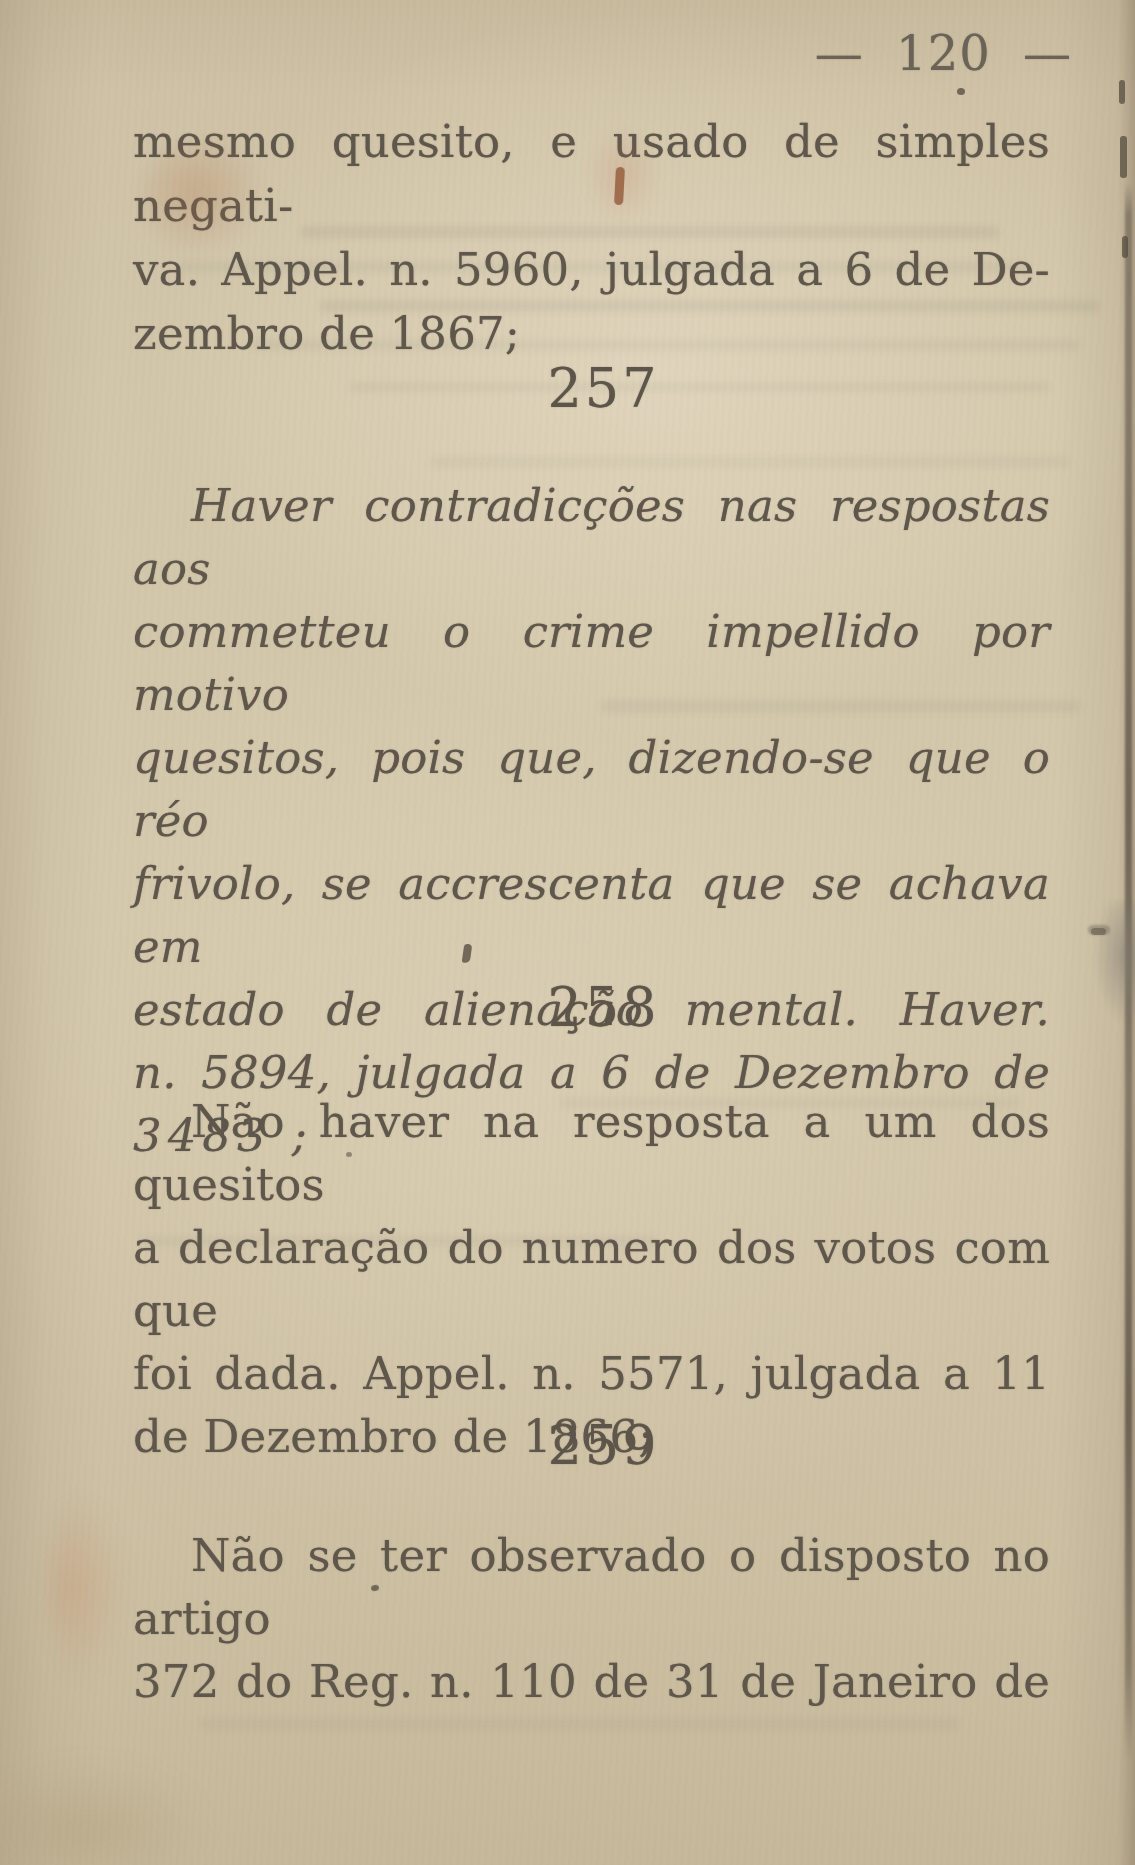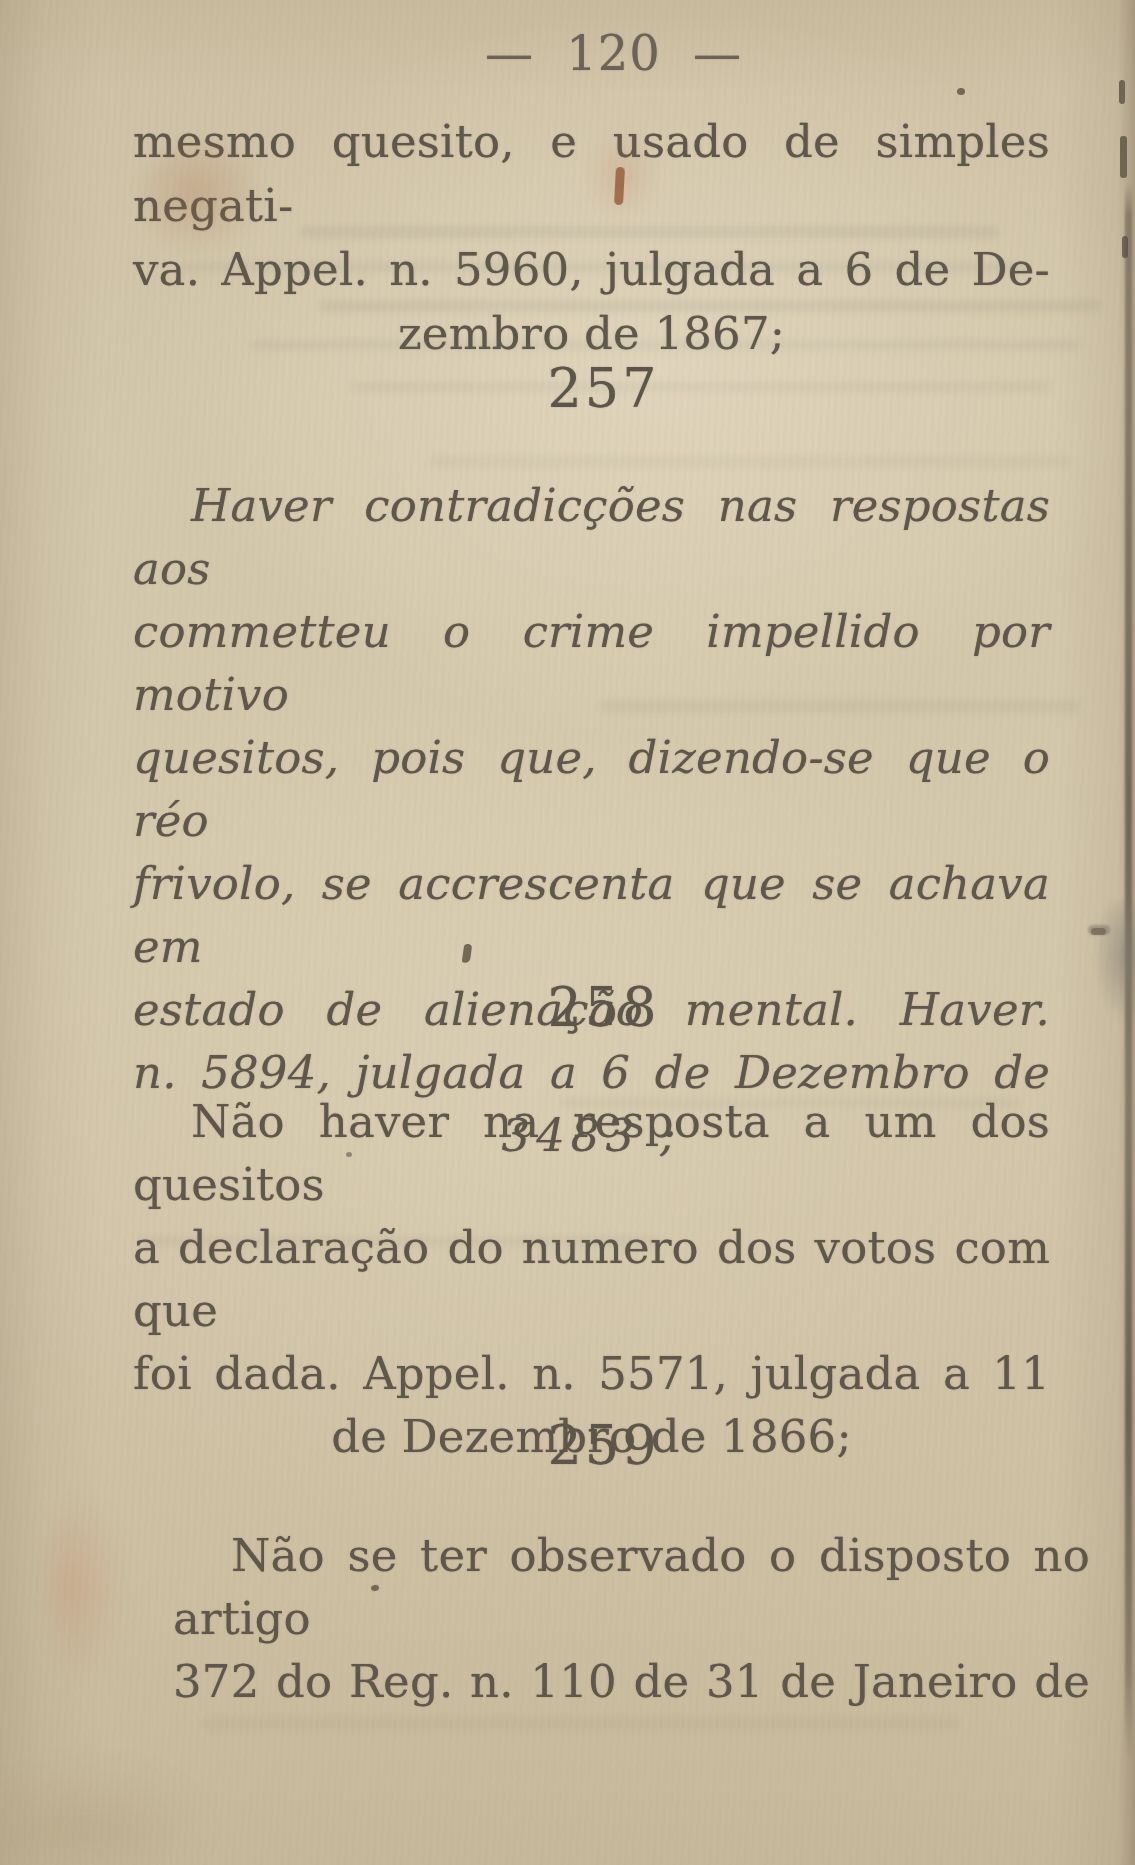--- a/index.html
+++ b/index.html
@@ -10,31 +10,31 @@
     background:
       repeating-linear-gradient(93deg, rgba(120,110,90,0.025) 0 3px, rgba(0,0,0,0) 3px 7px),
       radial-gradient(ellipse 720px 520px at 58% 20%, rgba(238,228,206,0.50), rgba(238,228,206,0) 70%),
       radial-gradient(ellipse 820px 640px at 46% 58%, rgba(228,218,194,0.38), rgba(228,218,194,0) 72%),
       linear-gradient(90deg, rgba(140,122,94,0.22) 0%, rgba(140,122,94,0.07) 4%, rgba(140,122,94,0) 9%, rgba(140,122,94,0) 93%, rgba(130,112,88,0.16) 100%),
       linear-gradient(180deg,#c7ba9d 0%,#cfc2a6 5%,#d3c7ab 22%,#d4c8ac 45%,#d1c4a8 66%,#ccbfa2 85%,#c6b99b 100%);
   }
   .ink{ text-shadow:0 0 1.2px rgba(82,74,62,0.55); }
   .page-header{
     position:absolute;left:133px;top:29px;width:917px;height:48px;
-    font-size:48px;line-height:48px;text-align:center;
+    font-size:48px;line-height:48px;text-align:right;
     color:#6b6358;letter-spacing:1px;word-spacing:16px;padding-left:22px;
   }
   .col-line{
     position:absolute;left:133px;width:917px;
     font-size:45px;line-height:63px;letter-spacing:0.2px;
   }
   .intro{line-height:64px;}
   .line{min-height:63px;}
   .just{text-align:justify;text-align-last:justify;}
-  .left{text-align:center;}
+  .left{text-align:left;}
   .indent{text-indent:58px;}
   .sp{letter-spacing:6px;}
   .sec-num{
     position:absolute;left:133px;width:917px;
     font-size:54px;line-height:54px;text-align:center;
     color:#5d554a;letter-spacing:3px;padding-left:12px;
   }
   .artifact{position:absolute;}
   .edge-shade{left:1118px;top:0;width:17px;height:1865px;
     background:linear-gradient(90deg, rgba(120,103,82,0) 0%, rgba(118,102,82,0.22) 70%, rgba(112,96,76,0.30) 100%);}
@@ -106,21 +106,21 @@
 
   <div class="sec-num ink" style="top:981px;">258</div>
   <div class="col-line ink" style="top:1090px;">
     <div class="line just indent">Não haver na resposta a um dos quesitos</div>
     <div class="line just">a declaração do numero dos votos com que</div>
     <div class="line just">foi dada. Appel. n. 5571, julgada a 11</div>
     <div class="line left">de Dezembro de 1866;</div>
   </div>
 
   <div class="sec-num ink" style="top:1419px;text-align:center;">259</div>
-  <div class="col-line ink" style="top:1524px;margin-left:40px;">
+  <div class="col-line ink" style="top:1524px;">
     <div class="line just indent">Não se ter observado o disposto no artigo</div>
     <div class="line just">372 do Reg. n. 110 de 31 de Janeiro de</div>
   </div>
 
   <div class="artifact edge-shade"></div>
   <div class="artifact edge-line"></div>
   <div class="artifact edge-dash d1"></div>
   <div class="artifact edge-dash d2"></div>
   <div class="artifact edge-dash d3"></div>
   <div class="artifact edge-blob"></div>

